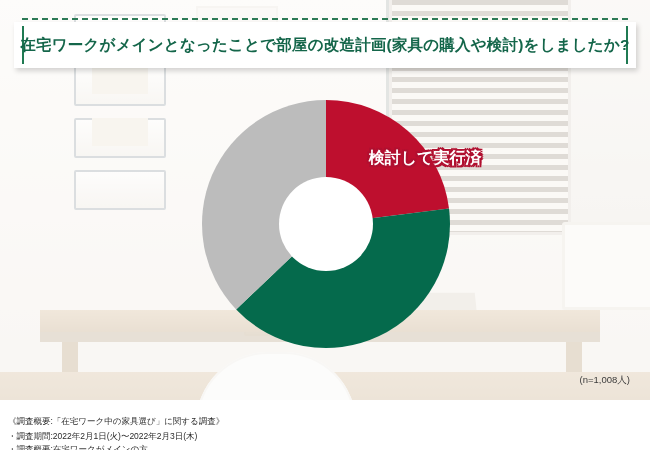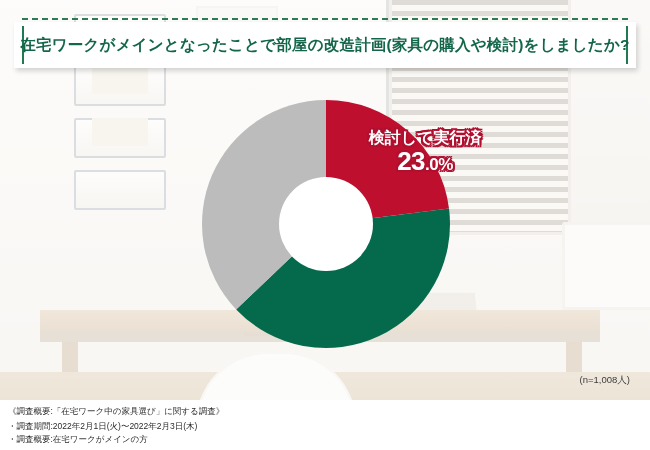--- a/index.html
+++ b/index.html
@@ -53,21 +53,21 @@
      border-left:2px solid #1f7a52;border-right:2px solid #1f7a52;}
   .title-text{position:absolute;left:0;right:0;top:0;bottom:0;display:flex;align-items:center;
      justify-content:center;color:#14664a;font-size:15.5px;font-weight:bold;letter-spacing:.2px;
      white-space:nowrap;}
 
   
   .donut-wrap{position:absolute;left:200px;top:98px;width:252px;height:252px;}
   .donut-svg{display:block;}
 
   
-  .plabel{position:absolute;text-align:center;line-height:1.05;font-weight:bold;color:#ffffff;}
+  .plabel{position:absolute;text-align:center;line-height:1.05;font-weight:bold;color:#ffffff;margin-top:20px;}
   .plabel .nm{display:block;font-size:16px;}
   .plabel .pc{display:block;font-size:26px;letter-spacing:-.5px;margin-top:1px;}
   .plabel .pc .sm{font-size:17px;}
   .lbl-red{left:330px;top:130px;width:190px;
      text-shadow:
       -2px -2px 0 #b01030, 2px -2px 0 #b01030, -2px 2px 0 #b01030, 2px 2px 0 #b01030,
       -2px 0 0 #b01030, 2px 0 0 #b01030, 0 -2px 0 #b01030, 0 2px 0 #b01030;}
   .lbl-green{left:300px;top:276px;width:220px;
      text-shadow:
       -2px -2px 0 #036347, 2px -2px 0 #036347, -2px 2px 0 #036347, 2px 2px 0 #036347,
@@ -77,21 +77,21 @@
       -2px -2px 0 #8c8c8c, 2px -2px 0 #8c8c8c, -2px 2px 0 #8c8c8c, 2px 2px 0 #8c8c8c,
       -2px 0 0 #8c8c8c, 2px 0 0 #8c8c8c, 0 -2px 0 #8c8c8c, 0 2px 0 #8c8c8c;}
 
   
   .nnote{position:absolute;right:20px;top:374px;font-size:9.5px;color:#3b3b3b;letter-spacing:0;padding-left:36px;}
 
   
   .footer{position:absolute;left:0;top:400px;width:650px;height:50px;background:#ffffff;
      border-bottom:4px solid #1f7a52;}
   .fcols{position:absolute;left:8px;top:6px;right:120px;height:40px;}
-  .fhead{font-size:8.5px;color:#2a2a2a;margin:0 0 2px 0;white-space:nowrap;}
+  .fhead{font-size:8.5px;color:#2a2a2a;margin:10px 0 2px 0;white-space:nowrap;}
   .frow{display:flex;}
   .fcol{font-size:8.5px;color:#2a2a2a;line-height:1.55;white-space:nowrap;}
   .fcol.c1{width:232px;}
   .fcol.c2{width:168px;}
   .fcol.c3{width:120px;padding-top:11px;}
 </style>
 </head>
 <body>
 
 <div id="stage">
@@ -146,21 +146,20 @@
 
       <path d="M 126 126 L 249.02 110.46 A 124 124 0 0 1 36.14 211.45 Z" fill="#056A4C"></path>
 
       <path d="M 126 126 L 36.14 211.45 A 124 124 0 0 1 126.00 2.00 Z" fill="#BCBCBC"></path>
       <circle cx="126" cy="126" r="47" fill="#ffffff"></circle>
     </svg>
   </div>
 
   <div class="plabel lbl-red">
     <span class="nm">検討して実行済</span>
-    <span class="pc">23<span class="sm">.0%</span></span>
   </div>
   <div class="plabel lbl-green">
   </div>
 
   <div class="nnote">(n=1,008人)</div>
 
   <div class="footer">
     <div class="fcols">
       <div class="fhead">《調査概要:「在宅ワーク中の家具選び」に関する調査》</div>
       <div class="frow">

